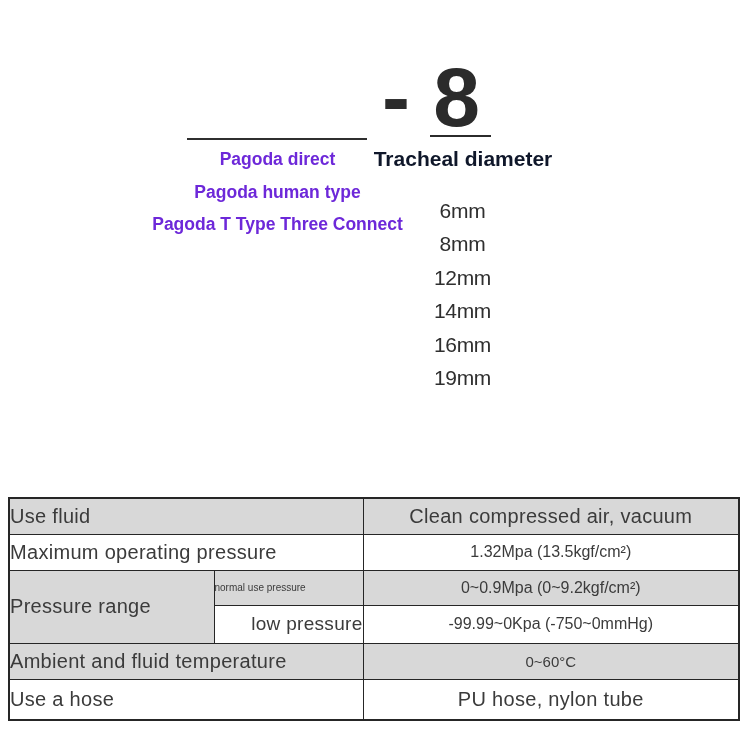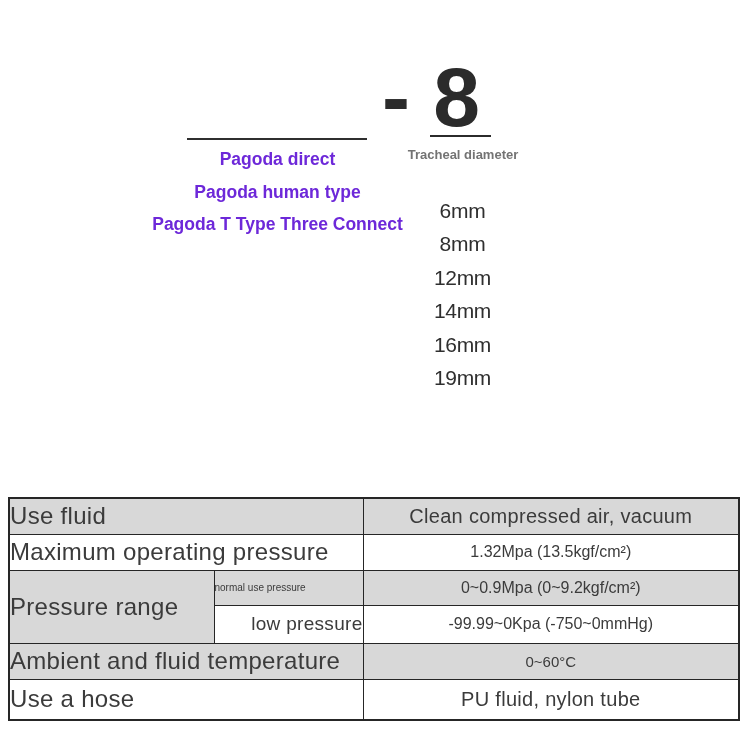--- a/index.html
+++ b/index.html
@@ -13,21 +13,21 @@
     position:absolute; left:382px; top:55px;
     font-size:84px; font-weight:700; line-height:1; color:#2b2b2b;
     white-space:pre; letter-spacing:0;
   }
   .code-underline {
     position:absolute; left:430px; top:135px; width:61px; height:2px;
     background:#2b2b2b;
   }
   .size-label {
     position:absolute; left:373px; top:147px; width:180px;
-    text-align:center; font-size:13px; font-weight:700; color:#737373;
+    text-align:center; font-size:21px; font-weight:700; color:#0f172a;
   }
 
   .types-underline {
     position:absolute; left:187px; top:138px; width:180px; height:2px;
     background:#2f2f2f;
   }
   .types {
     position:absolute; left:125px; top:143px; width:305px;
     text-align:center; font-size:17.5px; font-weight:700; color:#6d28d9;
     line-height:32.7px;
@@ -44,21 +44,21 @@
     position:absolute; left:8px; top:497px; width:730px;
     border-collapse:collapse; table-layout:fixed;
     border:2px solid #262626;
   }
   table.spec td {
     border:1px solid #262626; vertical-align:middle;
     color:#3b3b3b; padding:0;
   }
   tr.gray td { background:#d8d8d8; }
   td.white { background:#ffffff; }
-  td.lbl { text-align:left; padding-left:25px; font-size:24px; letter-spacing:0.3px; }
+  td.lbl { text-align:left; padding-left:25px; font-size:20px; letter-spacing:0.3px; }
   td.sub-sm { font-size:10px; }
   td.sub-lg { text-align:right; font-size:19px; letter-spacing:0.3px; }
   td.val { text-align:center; }
   td.v-lg { font-size:20px; letter-spacing:0.3px; }
   td.v-md { font-size:16px; }
   td.v-sm { font-size:15px; }
 </style>
 </head>
 <body>
 
@@ -107,18 +107,18 @@
       <tr style="height:38px;">
         <td class="sub-lg">low pressure</td>
         <td class="val v-md">-99.99~0Kpa (-750~0mmHg)</td>
       </tr>
       <tr class="gray" style="height:36px;">
         <td colspan="2" class="lbl">Ambient and fluid temperature</td>
         <td class="val v-sm">0~60°C</td>
       </tr>
       <tr style="height:41px;">
         <td colspan="2" class="lbl">Use a hose</td>
-        <td class="val v-lg">PU fluid, nylon tube</td>
+        <td class="val v-lg">PU hose, nylon tube</td>
       </tr>
     </tbody>
   </table>
 
 </div>
 
 </body></html>

